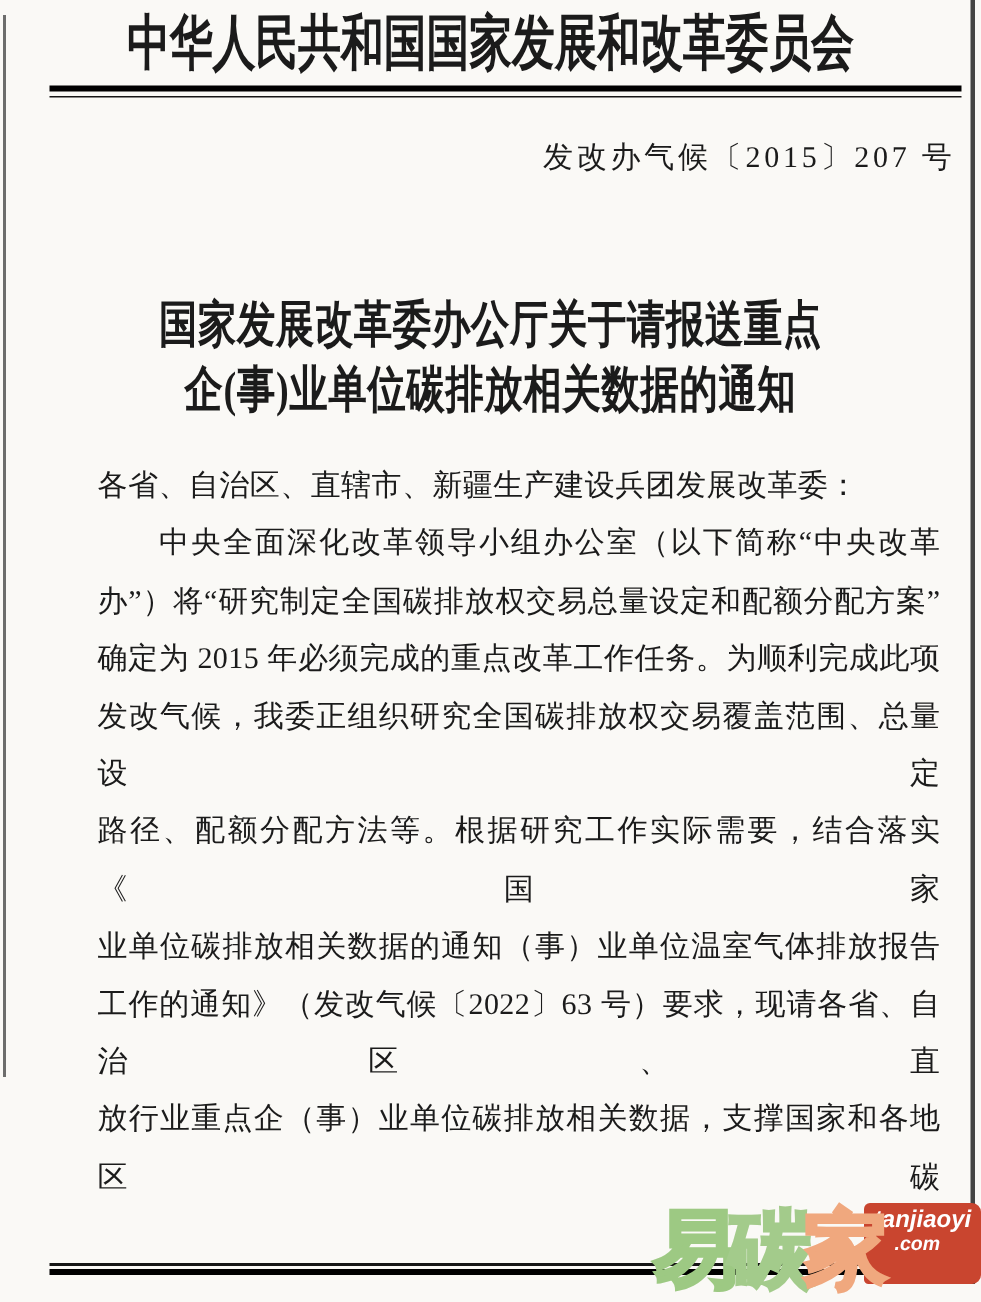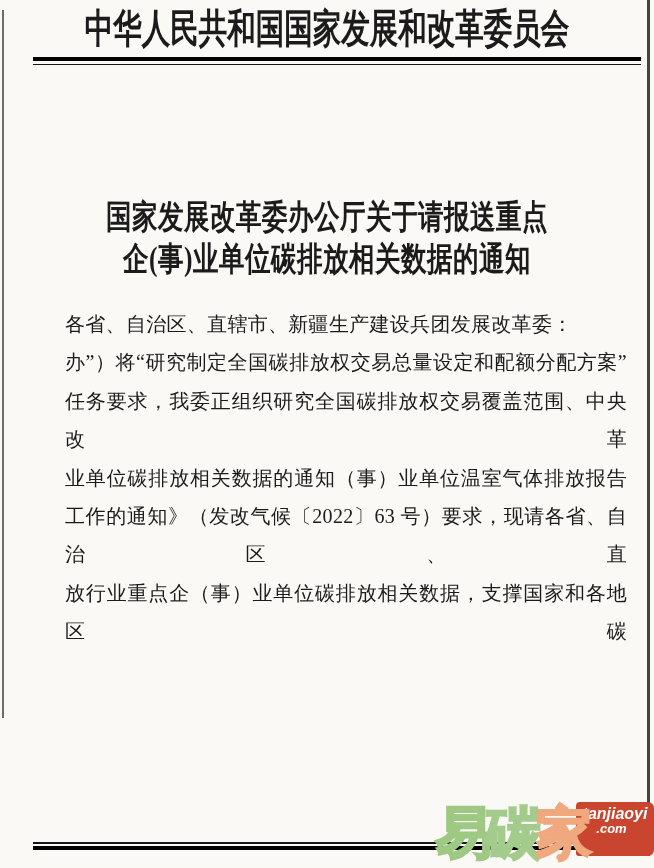--- a/index.html
+++ b/index.html
@@ -99,30 +99,34 @@
 <div class="page">
 
   <div class="edge-left"></div>
   <div class="edge-right"></div>
 
   <div class="letterhead">中华人民共和国国家发展和改革委员会</div>
 
   <div class="rule rule-top-thick"></div>
   <div class="rule rule-top-thin"></div>
 
+  <div class="doc-number">发改办气候〔2015〕207 号</div>
 
   <div class="doc-title">
     <div>国家发展改革委办公厅关于请报送重点</div>
     <div>企(事)业单位碳排放相关数据的通知</div>
   </div>
 
   <div class="body-text">
     <div class="line">各省、自治区、直辖市、新疆生产建设兵团发展改革委：</div>
+    <div class="line jline indent">中央全面深化改革领导小组办公室（以下简称“中央改革</div>
     <div class="line jline">办”）将“研究制定全国碳排放权交易总量设定和配额分配方案”</div>
-    <div class="line jline">任务要求，我委正组织研究全国碳排放权交易覆盖范围、中央改革</div>
+    <div class="line jline">确定为 2015 年必须完成的重点改革工作任务。为顺利完成此项</div>
+    <div class="line jline">发改气候，我委正组织研究全国碳排放权交易覆盖范围、总量设定</div>
+    <div class="line jline">路径、配额分配方法等。根据研究工作实际需要，结合落实《国家</div>
     <div class="line jline">业单位碳排放相关数据的通知（事）业单位温室气体排放报告</div>
     <div class="line jline">工作的通知》（发改气候〔2022〕63 号）要求，现请各省、自治区、直</div>
     <div class="line jline">放行业重点企（事）业单位碳排放相关数据，支撑国家和各地区碳</div>
 
   </div>
 
   <div class="rule rule-bottom-thin"></div>
   <div class="rule rule-bottom-thick"></div>
 
   <div class="watermark">

